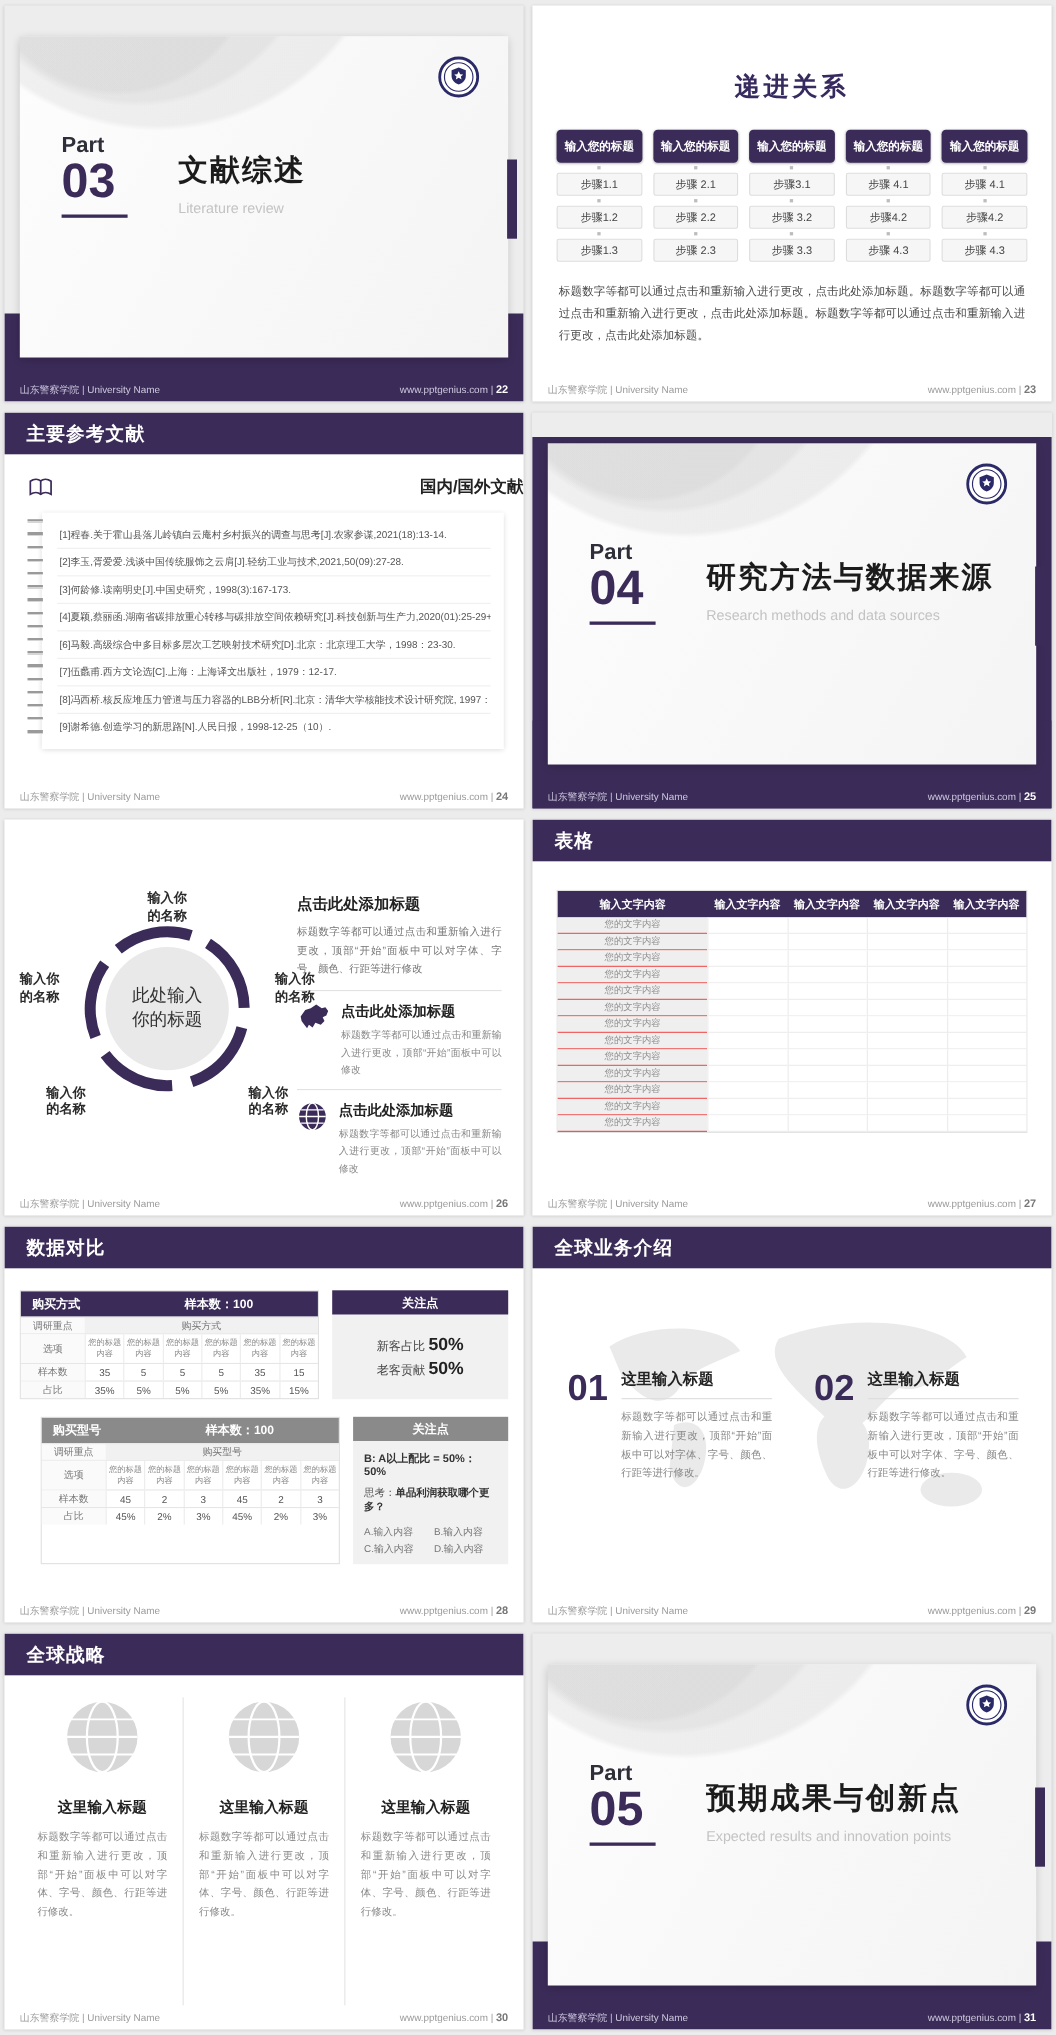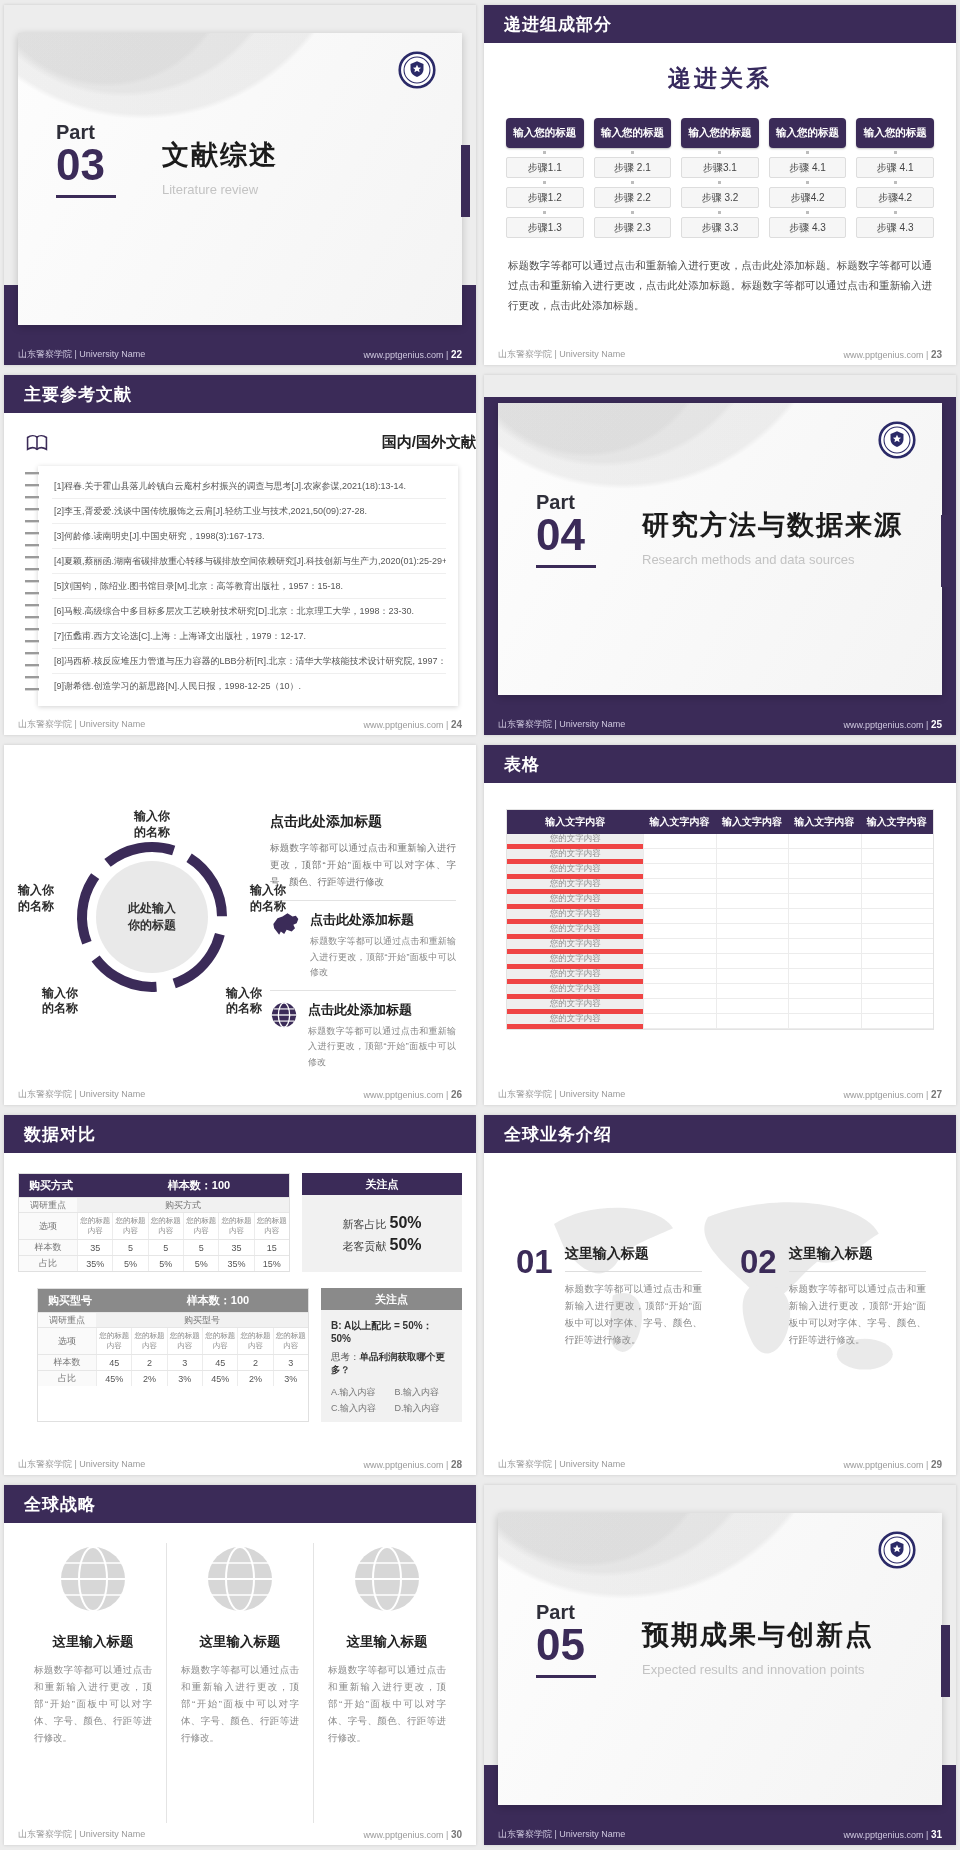--- a/index.html
+++ b/index.html
@@ -52,42 +52,42 @@
   .s24-card{ position:relative; margin:14px 18px 0 34px; background:#fff; box-shadow:0 1px 5px rgba(0,0,0,.18); padding:8px 12px 8px 14px; }
   .spiral{ position:absolute; left:-13px; top:6px; bottom:6px; width:14px;
            background:repeating-linear-gradient(to bottom,#9a9a9a 0 2px,#d6d6d6 2px 3px,transparent 3px 12px); }
   .s24-ref{ font-size:9px; color:#555; padding:5.5px 2px; border-bottom:1px solid #efefef; white-space:nowrap; overflow:hidden; }
   .s24-list > .s24-ref:last-child{ border-bottom:none; }
 
   
   .s26-wrap{ display:flex; height:100%; }
   .s26-left{ width:252px; padding:46px 0 0 60px; }
   .s26-diagram{ position:relative; width:176px; height:176px; }
-  .s26-center{ position:absolute; left:50%; top:50%; transform:translate(-50%,-50%); font-size:12px; font-weight:bold; color:#333; white-space:pre-line; text-align:center; line-height:1.4; }
+  .s26-center{ position:absolute; left:50%; top:50%; transform:translate(-50%,-50%); font-size:16px; font-weight:normal; color:#333; white-space:pre-line; text-align:center; line-height:1.4; }
   .s26-label{ position:absolute; font-size:12px; font-weight:bold; color:#2b2b2b; white-space:pre-line; text-align:center; line-height:1.3; }
   .s26-label.top{ left:50%; top:-20px; transform:translateX(-50%); }
   .s26-label.left{ left:-46px; top:54px; }
   .s26-label.right{ right:-46px; top:54px; }
   .s26-label.bl{ left:-22px; bottom:-12px; }
   .s26-label.br{ right:-22px; bottom:-12px; }
   .s26-right{ flex:1; padding:0 20px 0 14px; }
   .s26-right h3{ margin:30px 0 8px; font-size:14px; font-weight:bold; color:#222; }
   .s26-right .lead{ font-size:9.5px; color:#777; line-height:1.8; text-align:justify; }
   .s26-item{ display:flex; gap:10px; margin-top:10px; padding-top:10px; border-top:1px solid #e2e2e2; }
   .s26-item h4{ font-size:13px; font-weight:bold; color:#222; margin-bottom:5px; }
   .s26-item p{ font-size:9px; color:#888; line-height:1.7; text-align:justify; }
 
   
   .s27-table{ margin:26px 22px 0; border:1px solid #e3e3e3; }
   .s27-head{ display:flex; background:var(--p); color:#fff; height:24px; align-items:center; font-size:10px; font-weight:bold; }
   .s27-head span{ text-align:center; }
   .s27-head span:first-child{ width:32%; }
   .s27-head span + span{ width:17%; }
   .s27-row{ display:flex; height:15px; font-size:8.5px; color:#8f8f8f; }
-  .s27-row .c1{ width:32%; background:#efefef; border-bottom:5px solid #ef4444; display:flex; align-items:center; justify-content:center; }
+  .s27-row .c1{ width:32%; background:#efefef; border-bottom:1px solid #ef4444; display:flex; align-items:center; justify-content:center; }
   .s27-row .c{ width:17%; background:#fff; border-bottom:1px solid #ececec; border-left:1px solid #ececec; }
 
   
   .s28-group{ display:flex; gap:12px; margin:20px 14px 0; }
   .s28-table{ width:272px; border:1px solid #e0e0e0; font-size:9px; color:#555; }
   .s28-r{ display:flex; align-items:stretch; border-top:1px solid #e6e6e6; }
   .s28-r:first-child{ border-top:none; }
   .s28-head{ height:23px; color:#fff; font-weight:bold; font-size:11px; }
   .purple .s28-head{ background:var(--p); }
   .grayhead .s28-head{ background:var(--gray); }
@@ -158,23 +158,20 @@
     </div>
     <div class="sfooter">
       <span>山东警察学院 | University Name</span>
       <span><span>www.pptgenius.com</span><span> | </span><b>22</b></span>
     </div>
   </div>
     </div>
 
   <div class="cell">
       <div class="sheet">
-    <div class="bar">
-          <h2 style="font-size:inherit">递进组成部分</h2>
-        </div>
     <div class="content">
       <div class="s23-title">递进关系</div>
       <div class="s23-cols">
         <div class="s23-col">
           <div class="s23-colhead">输入您的标题</div>
           <div>
                 <div class="s23-step">
                   <span class="dot"></span>
                   <span class="step-box">步骤1.1</span>
                 </div>
@@ -279,21 +276,20 @@
         </svg>
         <span>国内/国外文献</span>
       </div>
       <div class="s24-card">
         <div class="spiral"></div>
         <div class="s24-list">
               <div class="s24-ref">[1]程春.关于霍山县落儿岭镇白云庵村乡村振兴的调查与思考[J].农家参谋,2021(18):13-14.</div>
               <div class="s24-ref">[2]李玉,胥爱爱.浅谈中国传统服饰之云肩[J].轻纺工业与技术,2021,50(09):27-28.</div>
               <div class="s24-ref">[3]何龄修.读南明史[J].中国史研究，1998(3):167-173.</div>
               <div class="s24-ref">[4]夏颖,蔡丽函.湖南省碳排放重心转移与碳排放空间依赖研究[J].科技创新与生产力,2020(01):25-29+33.</div>
-              <div class="s24-ref">[5]刘国钧，陈绍业.图书馆目录[M].北京：高等教育出版社，1957：15-18.</div>
               <div class="s24-ref">[6]马毅.高级综合中多目标多层次工艺映射技术研究[D].北京：北京理工大学，1998：23-30.</div>
               <div class="s24-ref">[7]伍蠡甫.西方文论选[C].上海：上海译文出版社，1979：12-17.</div>
               <div class="s24-ref">[8]冯西桥.核反应堆压力管道与压力容器的LBB分析[R].北京：清华大学核能技术设计研究院, 1997：9-10.</div>
               <div class="s24-ref">[9]谢希德.创造学习的新思路[N].人民日报，1998-12-25（10）.</div>
             </div>
       </div>
     </div>
     <div class="sfooter">
       <span>山东警察学院 | University Name</span>
       <span><span>www.pptgenius.com</span><span> | </span><b>24</b></span>

